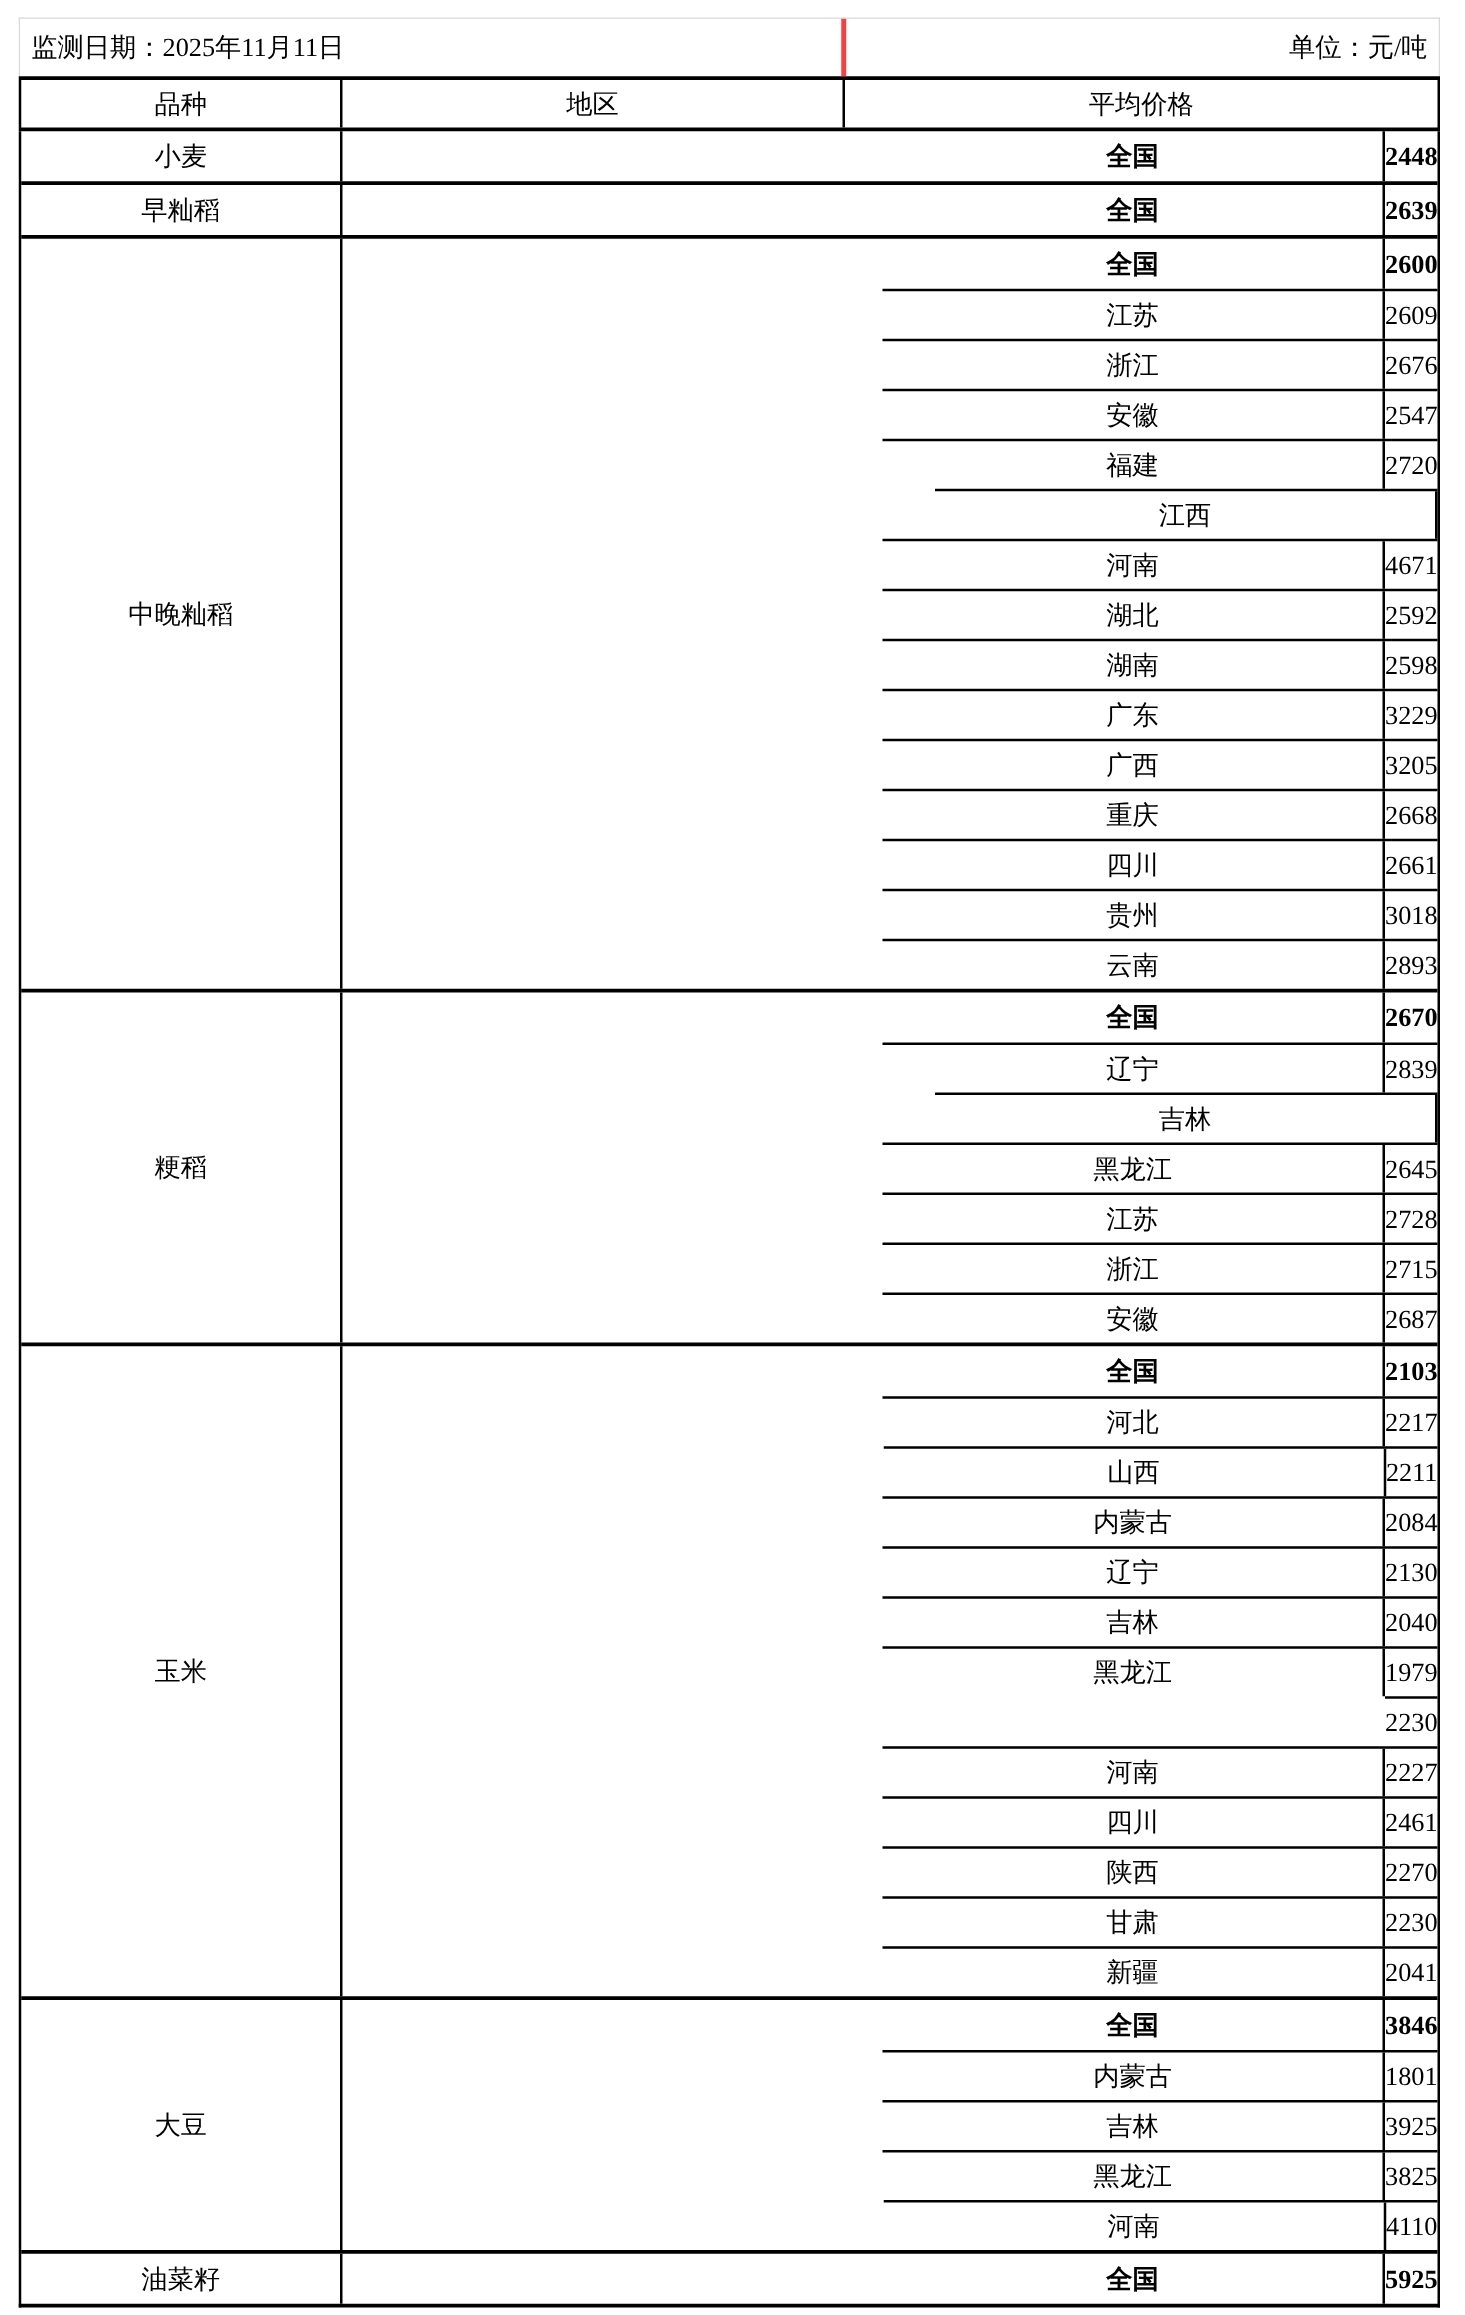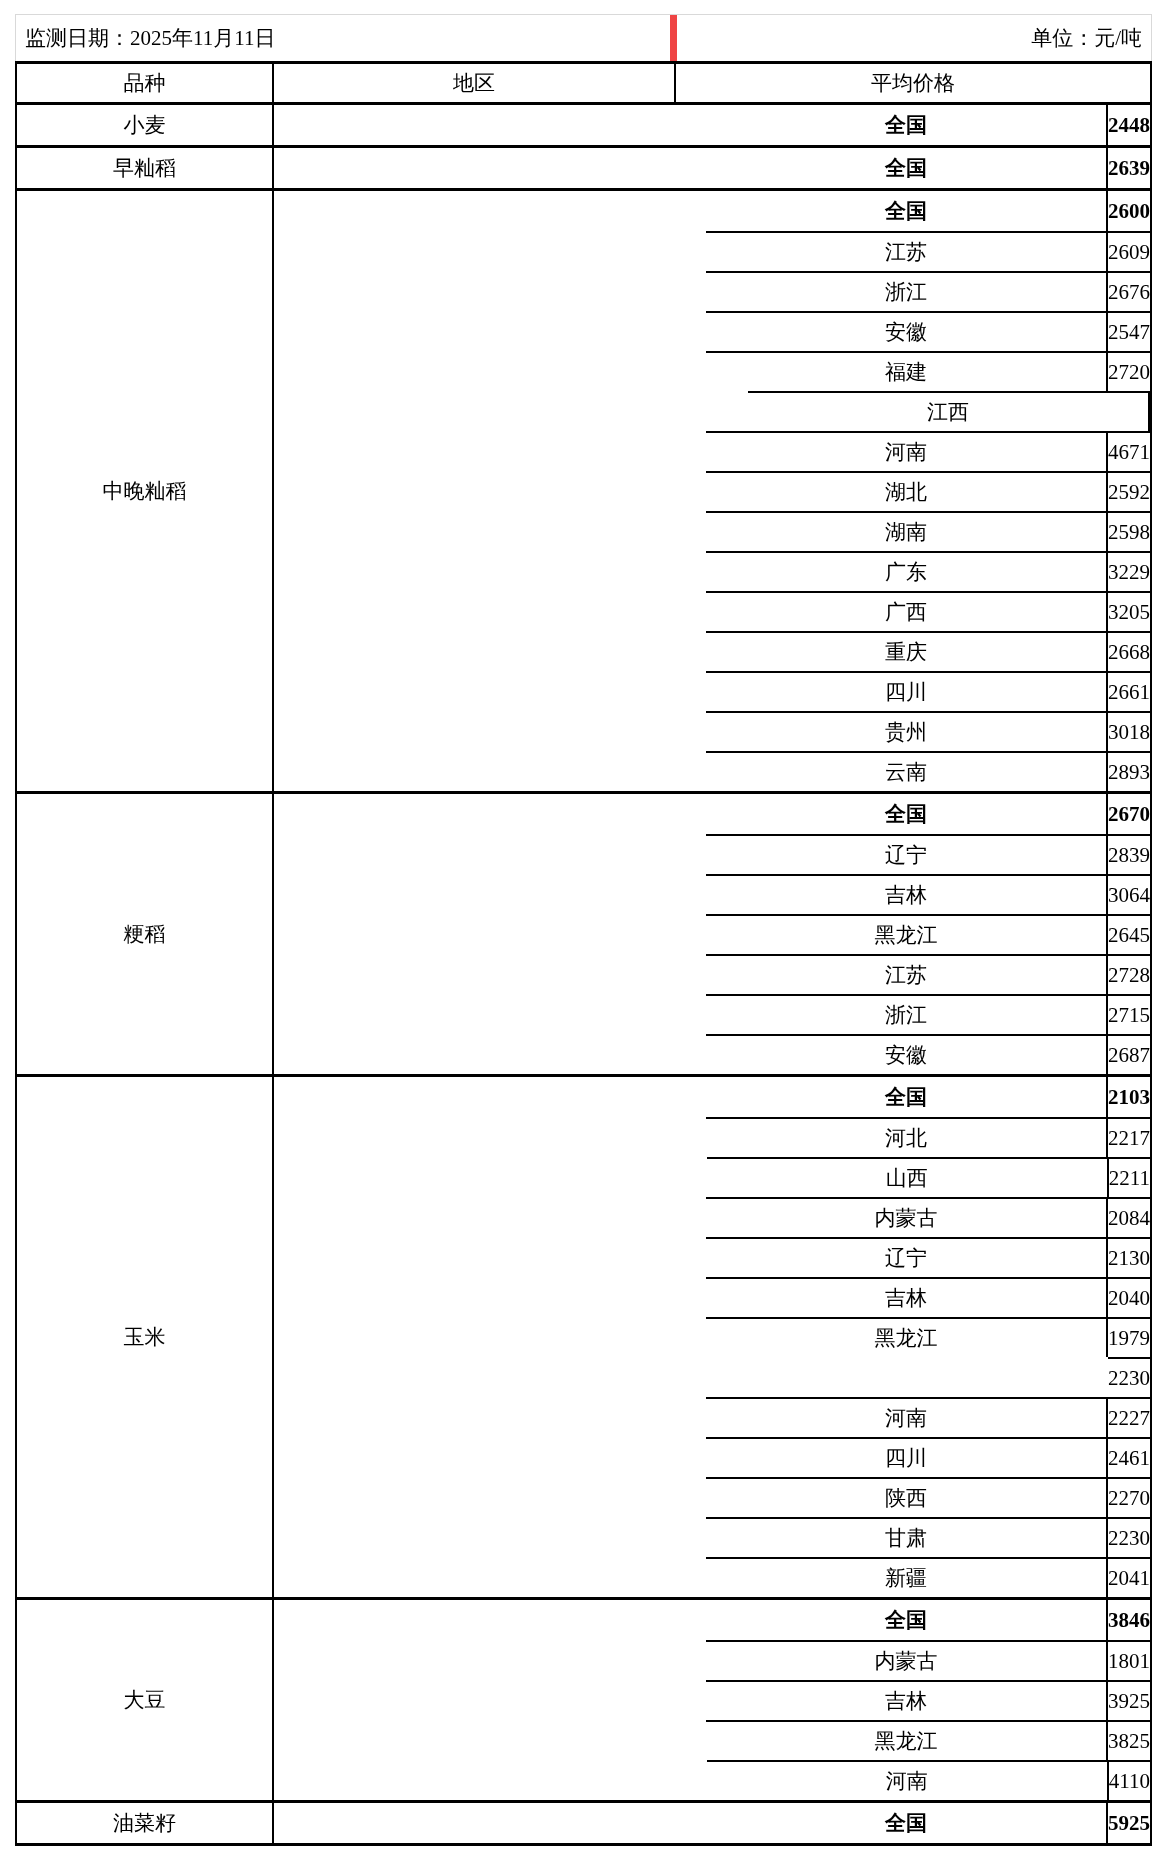--- a/index.html
+++ b/index.html
@@ -19,21 +19,21 @@
   .info-row {
     display: flex;
     height: 47px;
     border: 1px solid #d9d9d9;
     border-bottom: none;
     font-size: 21px;
   }
   .info-cell { display: flex; align-items: center; }
   .info-left {
     flex: 0 0 661px;
-    border-right: 7px solid #ef4444;
+    border-right: 4px solid #ef4444;
     padding-left: 9px;
     justify-content: flex-start;
     text-align: right;
   }
   .info-right {
     flex: 1;
     padding-right: 9px;
     justify-content: flex-end;
   }
   
@@ -185,21 +185,20 @@
           <div class="data-row bold-row">
             <div class="region-cell">全国</div>
             <div class="price-cell">2670</div>
           </div>
           <div class="data-row">
             <div class="region-cell">辽宁</div>
             <div class="price-cell">2839</div>
           </div>
           <div class="data-row">
             <div class="region-cell">吉林</div>
-            <div class="price-cell">3064</div>
           </div>
           <div class="data-row">
             <div class="region-cell">黑龙江</div>
             <div class="price-cell">2645</div>
           </div>
           <div class="data-row">
             <div class="region-cell">江苏</div>
             <div class="price-cell">2728</div>
           </div>
           <div class="data-row">

